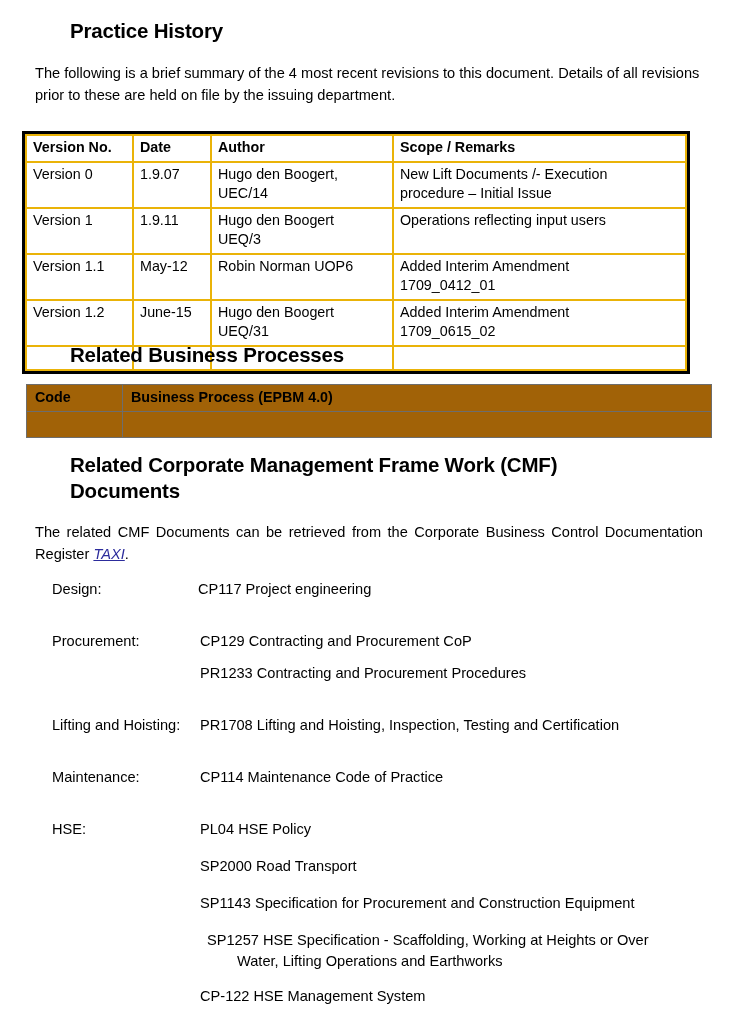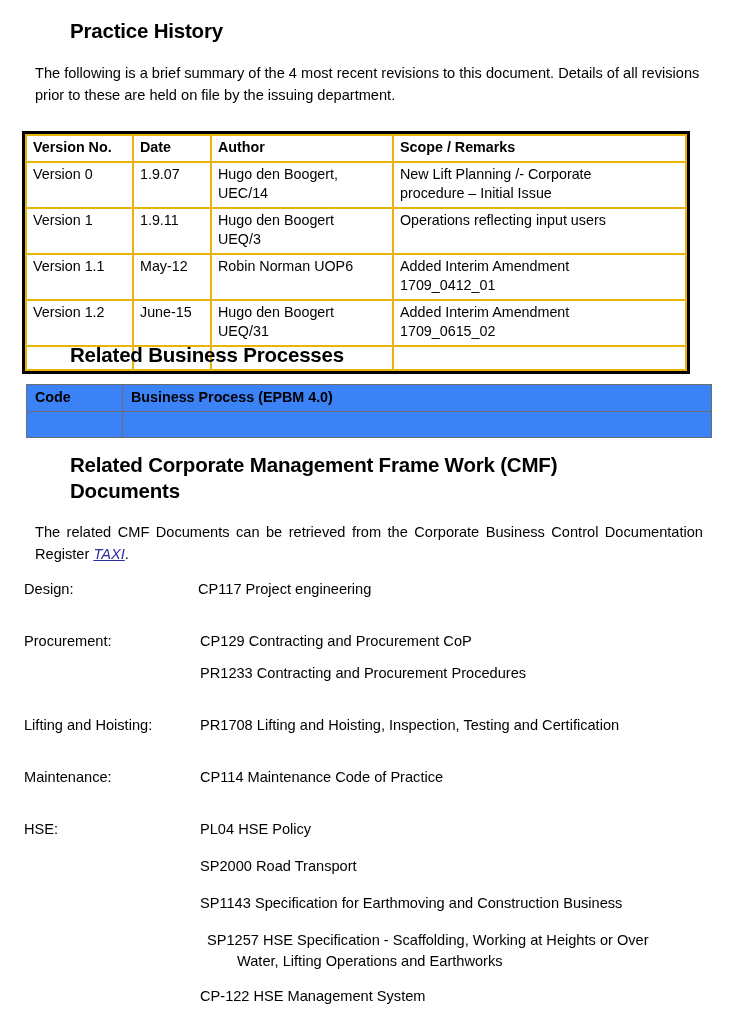--- a/index.html
+++ b/index.html
@@ -98,21 +98,21 @@
 
   
   table.bp-table {
     position: absolute;
     left: 26px;
     top: 384px;
     width: 686px;
     border-collapse: collapse;
     table-layout: fixed;
     font-size: 14.3px;
-    background: #3b82f6;
+    background: #a16207;
   }
   table.bp-table th, table.bp-table td {
     border: 1px solid #6d6d6d;
     vertical-align: top;
     padding: 3px 5px 4px 8px;
     line-height: 19px;
     text-align: left;
   }
   table.bp-table th { font-weight: bold; }
   .bp-c1 { width: 96px; }
@@ -125,21 +125,21 @@
     top: 575px;
     width: 738px;
   }
   .def-row {
     position: relative;
     display: block;
     min-height: 14px;
   }
   .def-label {
     position: absolute;
-    left: 24px;
+    left: 52px;
     font-size: 14.6px;
     line-height: 21px;
     white-space: nowrap;
   }
   .def-value {
     position: absolute;
     left: 200px;
     font-size: 14.6px;
     line-height: 21px;
     width: 502px;
@@ -181,21 +181,21 @@
     </thead>
     <tbody>
       <tr>
         <td>Version 0</td>
         <td>1.9.07</td>
         <td>
           <span class="cell-line2">Hugo den Boogert,</span>
           <span class="cell-line2">UEC/14</span>
         </td>
         <td>
-          <span class="cell-line2">New Lift Planning /- Corporate</span>
+          <span class="cell-line2">New Lift Documents /- Execution</span>
           <span class="cell-line2">procedure – Initial Issue</span>
         </td>
       </tr>
       <tr>
         <td>Version 1</td>
         <td>1.9.11</td>
         <td>
           <span class="cell-line2">Hugo den Boogert</span>
           <span class="cell-line2">UEQ/3</span>
         </td>
@@ -280,21 +280,21 @@
 
     <div class="def-row">
       <span class="def-label" style="top:150px;">Maintenance:</span>
       <span class="def-value" style="top:150px;">CP114 Maintenance Code of Practice</span>
     </div>
 
     <div class="def-row">
       <span class="def-label" style="top:188px;">HSE:</span>
       <span class="def-value" style="top:188px;">PL04 HSE Policy</span>
       <span class="def-value" style="top:225px;">SP2000 Road Transport</span>
-      <span class="def-value" style="top:262px;">SP1143 Specification for Earthmoving and Construction Business</span>
+      <span class="def-value" style="top:262px;">SP1143 Specification for Procurement and Construction Equipment</span>
       <span class="def-value justified" style="top:299px;">
         <span class="cell-line2">SP1257 HSE Specification - Scaffolding, Working at Heights or Over</span>
         <span class="wrap2">Water, Lifting Operations and Earthworks</span>
       </span>
       <span class="def-value" style="top:355px;">CP-122 HSE Management System</span>
       <span class="def-value" style="top:392px;">SP-1242 Activities Within Vicinity of Overhead Power Lines</span>
     </div>
 
     <div class="def-row">
       

